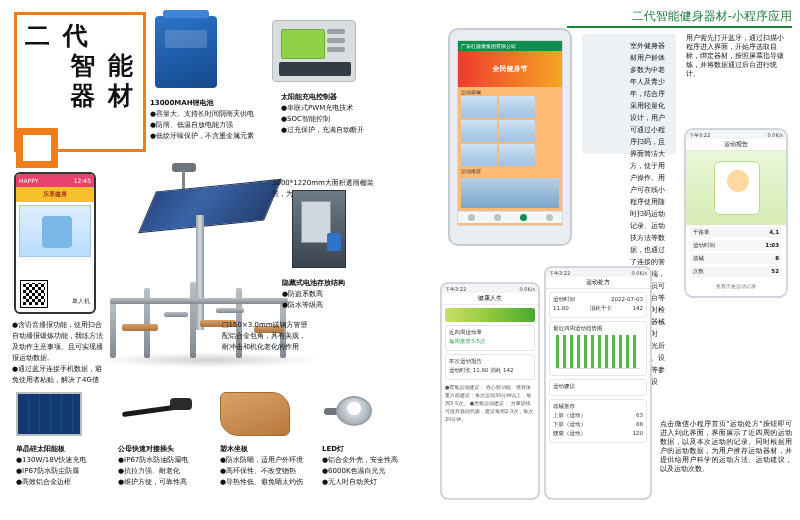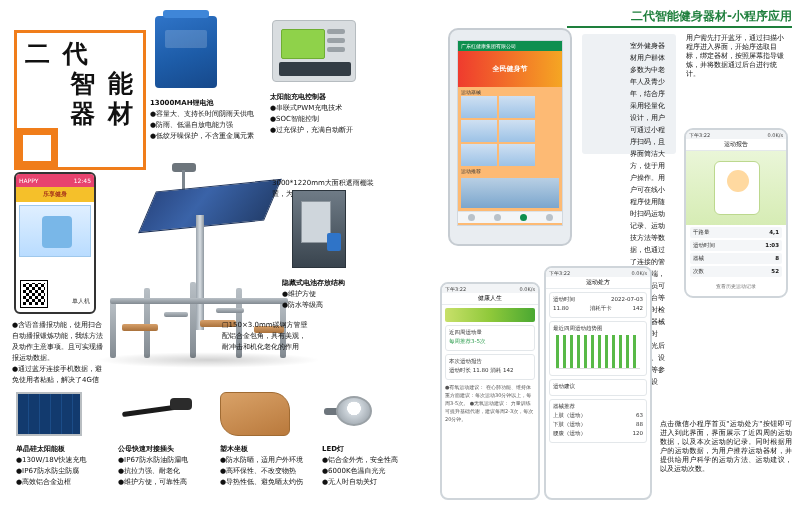--- a/index.html
+++ b/index.html
@@ -18,21 +18,20 @@
   
   #left-panel {
     position: absolute; left: 0; top: 0; width: 432px; height: 520px;
     background: #ffffff;
   }
   .title-box {
     position: absolute; left: 14px; top: 12px;
     width: 132px; height: 140px;
     border: 3px solid #f07d1a;
     padding: 6px 8px;
-    margin-top: 18px;
   }
   .title-box .t-line {
     color: #111;
     font-size: 25px;
     font-weight: bold;
     letter-spacing: 2px;
     line-height: 30px;
   }
   .title-box .t-r { text-align: right; }
   .title-box .t-l { text-align: left; }
@@ -217,21 +216,21 @@
     position:absolute; left:2px; top:16px; width:18px; height:7px; background:#6d757c; border-radius:3px;
   }
 
   
   #right-panel {
     position:absolute; left: 432px; top: 0; width: 368px; height: 520px;
     background:#ffffff;
   }
   .rt-header {
     position:absolute; right: 8px; top: 8px;
-    font-size: 12px; font-weight: bold; color: #1e7f3c;
+    font-size: 12px; font-weight: normal; color: #1e7f3c;
   }
   .rt-underline {
     position:absolute; right: 8px; top: 26px; width: 225px; height: 2px; background:#1e7f3c;
   }
 
   
   .tablet {
     position:absolute; left: 16px; top: 28px; width: 124px; height: 218px;
     background:#e9edf1; border:2px solid #c6ccd2; border-radius:10px; padding:10px 7px;
   }
@@ -312,21 +311,21 @@
 
     <div class="controller">
       <div class="screen"></div>
       <div class="btns">
           <i></i>
           <i></i>
           <i></i>
         </div>
       <div class="ports"></div>
     </div>
-    <div class="prod" style="left:270px; top:92px; width:120px;">
+    <div class="prod" style="left:281px; top:92px; width:120px;">
       <div class="cap">
         <div class="hd li">太阳能充电控制器</div>
         <div class="li">●串联式PWM充电技术</div>
         <div class="li">●SOC智能控制</div>
         <div class="li">●过充保护，充满自动断开</div>
       </div>
     </div>
 
     <div class="solar-head"></div>
     <div class="solar-mast"></div>
@@ -364,21 +363,21 @@
     <div class="callout" style="left:272px; top:178px; width:104px;">
       <div>3000*1220mm大面积遮雨棚装置，为使用者遮风挡雨</div>
     </div>
 
     <div class="detail-thumb">
       <div class="inner"></div>
       <div class="blue"></div>
     </div>
     <div class="callout" style="left:282px; top:278px; width:112px;">
       <div class="hd">隐藏式电池存放结构</div>
-      <div>●维护方便</div>
+      <div>●防盗系数高</div>
       <div>●防水等级高</div>
     </div>
 
     <div class="callout" style="left:222px; top:320px; width:124px;">
       <div>□150×3.0mm碳钢方管壁</div>
       <div>配铝合金包角，具有美观，</div>
       <div>耐冲击和机化老化的作用</div>
     </div>
 
     <div class="callout" style="left:12px; top:320px; width:100px;">

